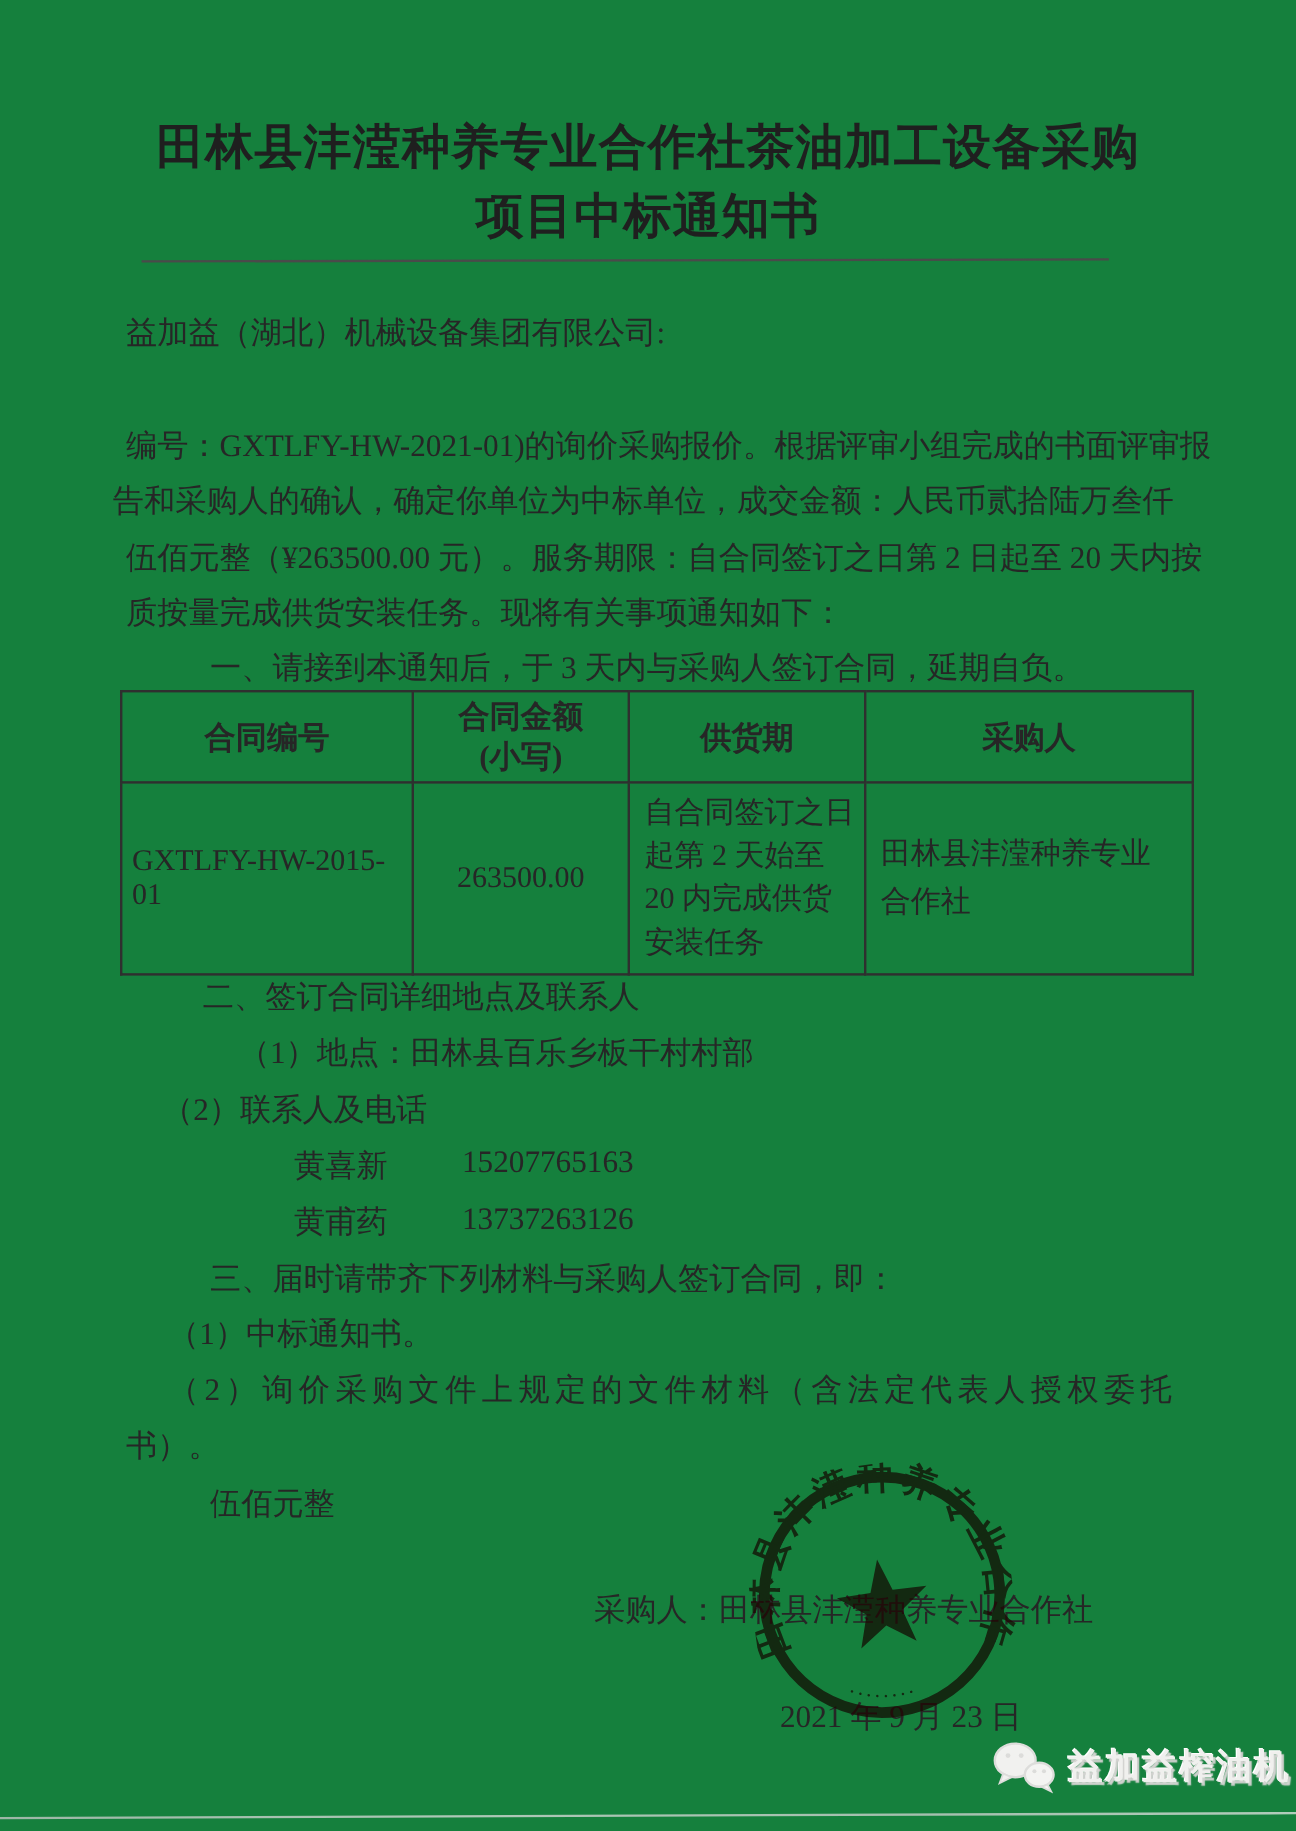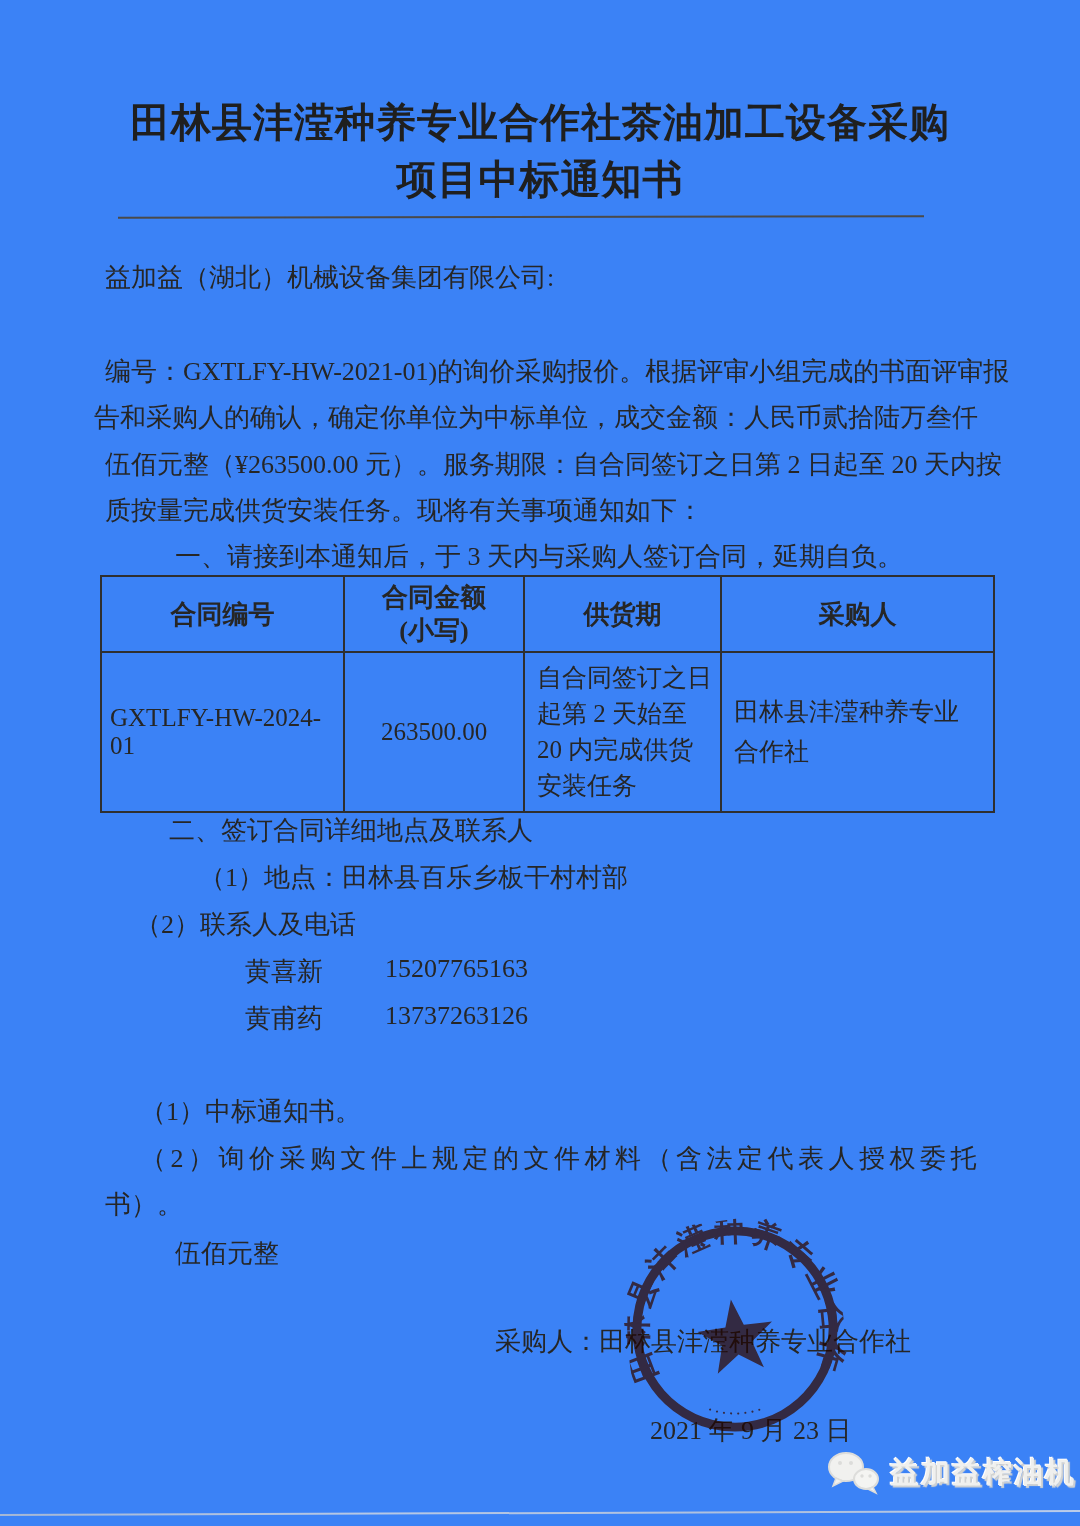--- a/index.html
+++ b/index.html
@@ -1,18 +1,18 @@
 <!DOCTYPE html>
 <html><head>
 <meta charset="utf-8">
 <style>
   html,body { margin:0; padding:0; background:#ffffff; }
   .page {
     position:relative; width:1080px; height:1526px; overflow:hidden;
-    background:#3b82f6; color:#232323;
+    background:#15803d; color:#232323;
     font-family:"Liberation Serif","DejaVu Serif",serif;
   }
   .doc-title {
     position:absolute; top:94px; left:0; width:100%;
     text-align:center; font-size:40px; font-weight:bold;
     line-height:57px; letter-spacing:1px; color:#1f1f1f;
   }
   .title-rule {
     position:absolute; top:216px; left:118px; width:806px; height:2px;
     background:#4a4a4a; transform:rotate(-0.12deg);
@@ -82,41 +82,42 @@
         <th>
           <div>合同金额</div>
           <div>(小写)</div>
         </th>
         <th>供货期</th>
         <th>采购人</th>
       </tr>
     </thead>
     <tbody>
       <tr>
-        <td class="cell-contract">GXTLFY-HW-2024-01</td>
+        <td class="cell-contract">GXTLFY-HW-2015-01</td>
         <td class="cell-amount">263500.00</td>
         <td class="cell-delivery" style="white-space:normal;">自合同签订之日起第 2 天始至 20 内完成供货安装任务</td>
         <td class="cell-purchaser" style="white-space:normal;">田林县沣滢种养专业合作社</td>
       </tr>
     </tbody>
   </table>
 
   <div class="line" style="top:813px; left:169px;">二、签订合同详细地点及联系人</div>
   <div class="line" style="top:860px; left:156px;margin-left:43px;">（1）地点：田林县百乐乡板干村村部</div>
   <div class="line" style="top:907px; left:135px;">（2）联系人及电话</div>
 
   <div class="line contact-row" style="top:954px; left:245px;">
     <span class="contact-name">黄喜新</span>
     <span>15207765163</span>
   </div>
   <div class="line contact-row" style="top:1001px; left:245px;">
     <span class="contact-name">黄甫药</span>
     <span>13737263126</span>
   </div>
 
+  <div class="line" style="top:1048px; left:175px;">三、届时请带齐下列材料与采购人签订合同，即：</div>
   <div class="line" style="top:1094px; left:140px;">（1）中标通知书。</div>
   <div class="line spread" style="top:1141px; left:140px;">（2）询价采购文件上规定的文件材料（含法定代表人授权委托</div>
   <div class="line" style="top:1187px; left:105px;">书）。</div>
 
   <div class="line" style="top:1236px; left:175px;">伍佰元整</div>
 
   <div class="line" style="top:1324px; left:495px;">采购人：田林县沣滢种养专业合作社</div>
   <div class="line" style="top:1374px; left:650px;margin-top:39px;">2021 年 9 月 23 日</div>
 
   <div class="stamp-wrap">

